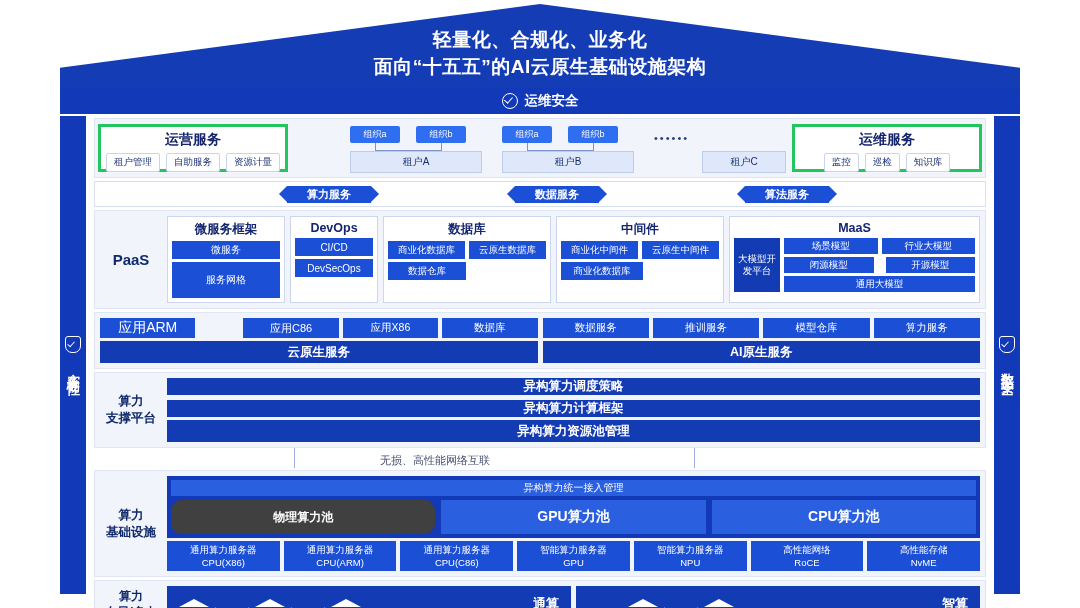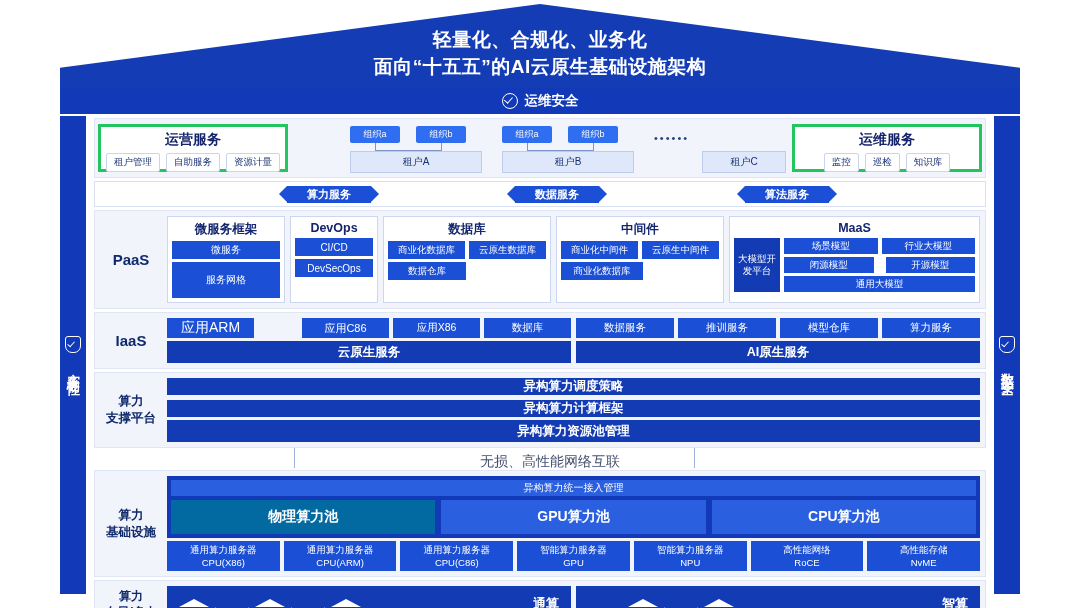--- a/index.html
+++ b/index.html
@@ -66,21 +66,21 @@
     border-top:8.5px solid transparent;border-bottom:8.5px solid transparent;}
   .arrowtag:before{content:"";position:absolute;left:-8px;top:0;border-right:8px solid #1a4fd6;
     border-top:8.5px solid transparent;border-bottom:8.5px solid transparent;}
 
   .band{margin-top:3px;position:relative;}
   .grp{background:#fff;border:1px solid #ccd6ef;box-sizing:border-box;}
   .grp .gt{font-size:12.5px;font-weight:bold;color:#13266e;text-align:center;padding:4px 0 3px;}
 
   .stack{display:flex;flex-direction:column;gap:3px;}
 
-  .footnote{font-size:14px;color:#44506f;text-align:right;}
+  .footnote{font-size:11px;color:#44506f;text-align:left;}
 
   .bank{width:30px;height:26px;position:relative;flex:none;}
   .bank .roofb{position:absolute;left:0;top:0;width:0;height:0;border-left:15px solid transparent;
     border-right:15px solid transparent;border-bottom:8px solid #fff;}
   .bank .col{position:absolute;top:9px;width:3px;height:12px;background:#fff;}
   .bank .base{position:absolute;left:1px;bottom:0;width:28px;height:3px;background:#fff;}
   .arrw{width:46px;height:10px;position:relative;flex:none;}
   .arrw .ln{position:absolute;left:6px;right:6px;top:4px;height:2px;background:#4da6ff;}
   .arrw .h1{position:absolute;left:0;top:0;border-right:7px solid #4da6ff;border-top:5px solid transparent;border-bottom:5px solid transparent;}
   .arrw .h2{position:absolute;right:0;top:0;border-left:7px solid #4da6ff;border-top:5px solid transparent;border-bottom:5px solid transparent;}
@@ -232,21 +232,20 @@
               </div>
               <div class="bx blue" style="height:16px;font-size:9.5px;">通用大模型</div>
             </div>
           </div>
         </div>
       </div>
     </div>
 
     <div class="panel band" style="padding:5px;">
       <div class="row" style="gap:5px;">
-        <div class="blabel" style="width:62px;font-size:15px;">IaaS</div>
         <div class="stack" style="flex:1;">
           <div class="row" style="gap:5px;">
             <div class="row" style="gap:4px;flex:1;">
               <div class="bx blue" style="height:20px;font-size:14px;flex:1;">应用ARM</div>
               <div class="bx blue" style="height:20px;font-size:11px;flex:1;margin-left:44px;">应用C86</div>
               <div class="bx blue" style="height:20px;font-size:10.5px;flex:1;">应用X86</div>
               <div class="bx blue" style="height:20px;font-size:10.5px;flex:1;">数据库</div>
             </div>
             <div class="row" style="gap:4px;flex:1;">
               <div class="bx blue" style="height:20px;font-size:10.5px;flex:1;">数据服务</div>
@@ -292,21 +291,21 @@
         <div class="blabel" style="width:62px;font-size:12.5px;line-height:17px;">
           <div>
             <div>算力</div>
             <div>基础设施</div>
           </div>
         </div>
         <div class="stack" style="flex:1;">
           <div style="background:#1139b8;padding:4px;">
             <div class="bx lblue" style="height:16px;font-size:10px;background:#2a5fe0;">异构算力统一接入管理</div>
             <div class="row" style="gap:6px;margin-top:4px;">
-              <div class="bx" style="height:34px;flex:1;background:#0369a1;color:#fff;font-size:14px;font-weight:bold;">物理算力池</div>
+              <div class="bx" style="height:34px;flex:1;background:#404040;color:#fff;font-size:12px;font-weight:bold;border-radius:11px;">物理算力池</div>
               <div class="bx" style="height:34px;flex:1;background:#2a5fe0;color:#fff;font-size:14px;font-weight:bold;">GPU算力池</div>
               <div class="bx" style="height:34px;flex:1;background:#2a5fe0;color:#fff;font-size:14px;font-weight:bold;">CPU算力池</div>
             </div>
           </div>
           <div class="row" style="gap:4px;">
             <div class="bx blue" style="height:30px;flex:1;flex-direction:column;font-size:9.5px;line-height:13px;">
               <span>通用算力服务器</span>
               <span>CPU(X86)</span>
             </div>
             <div class="bx blue" style="height:30px;flex:1;flex-direction:column;font-size:9.5px;line-height:13px;">

